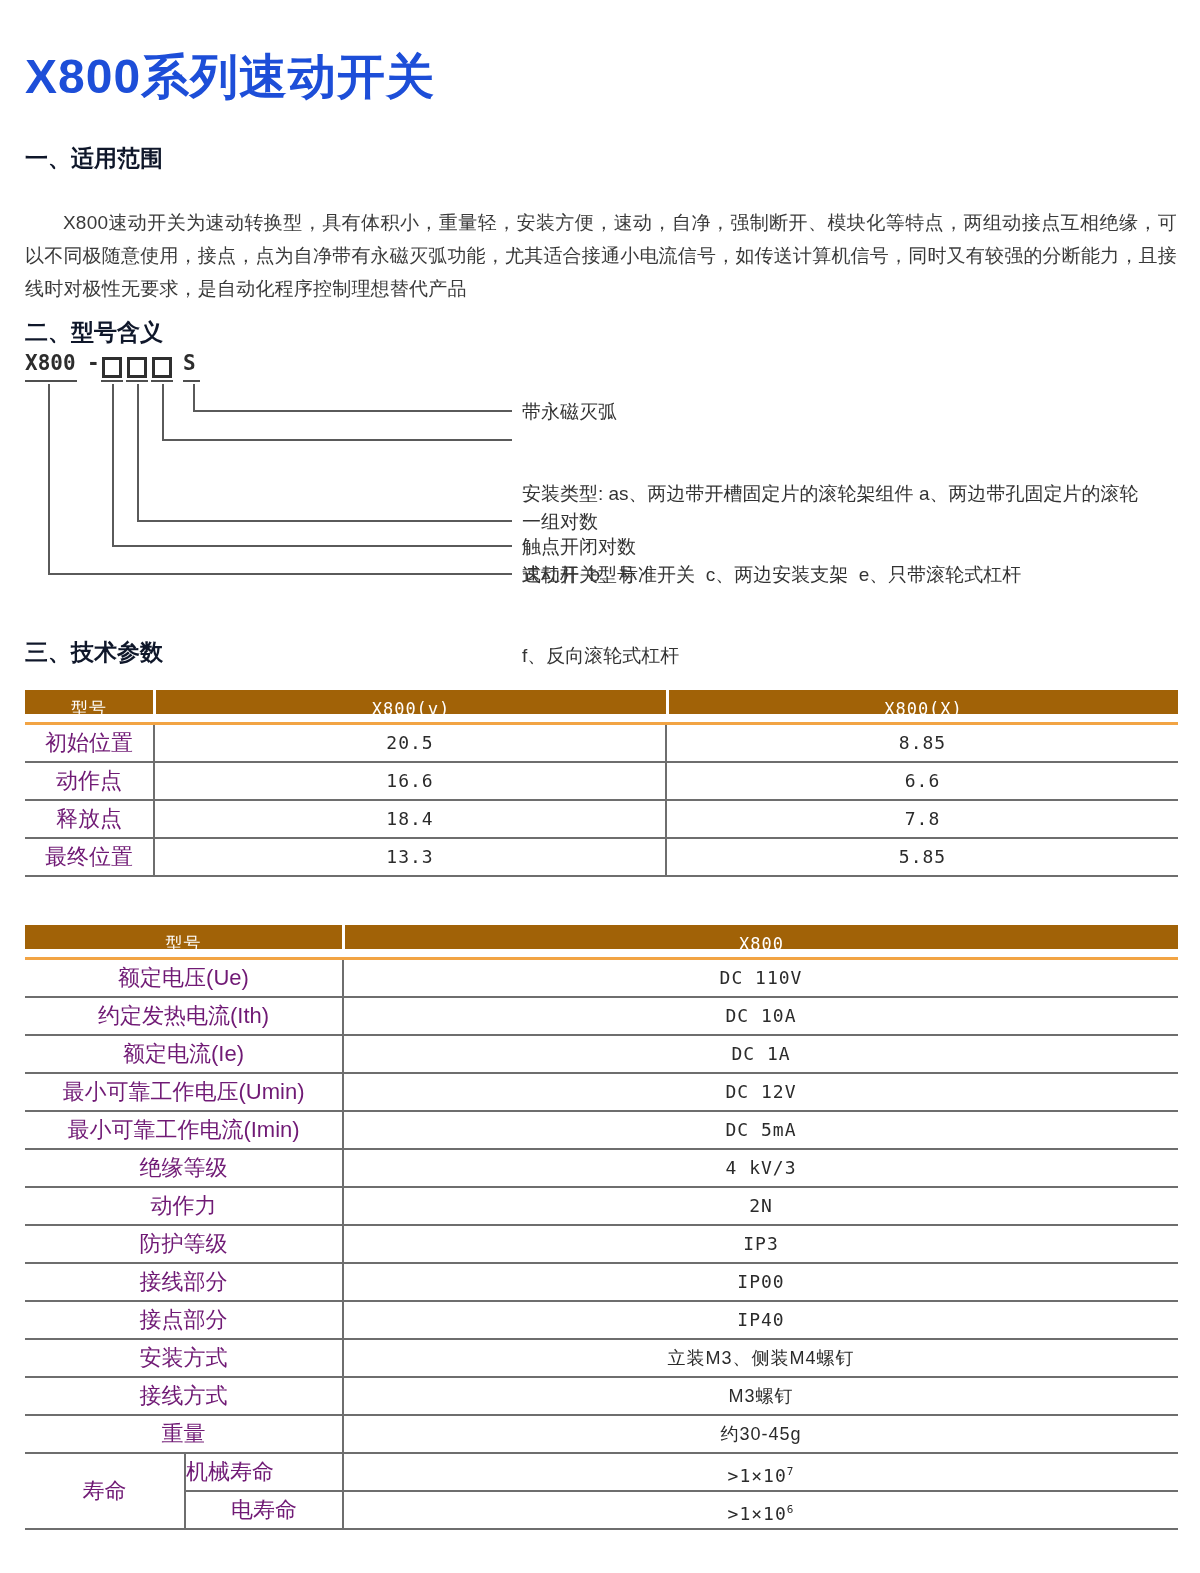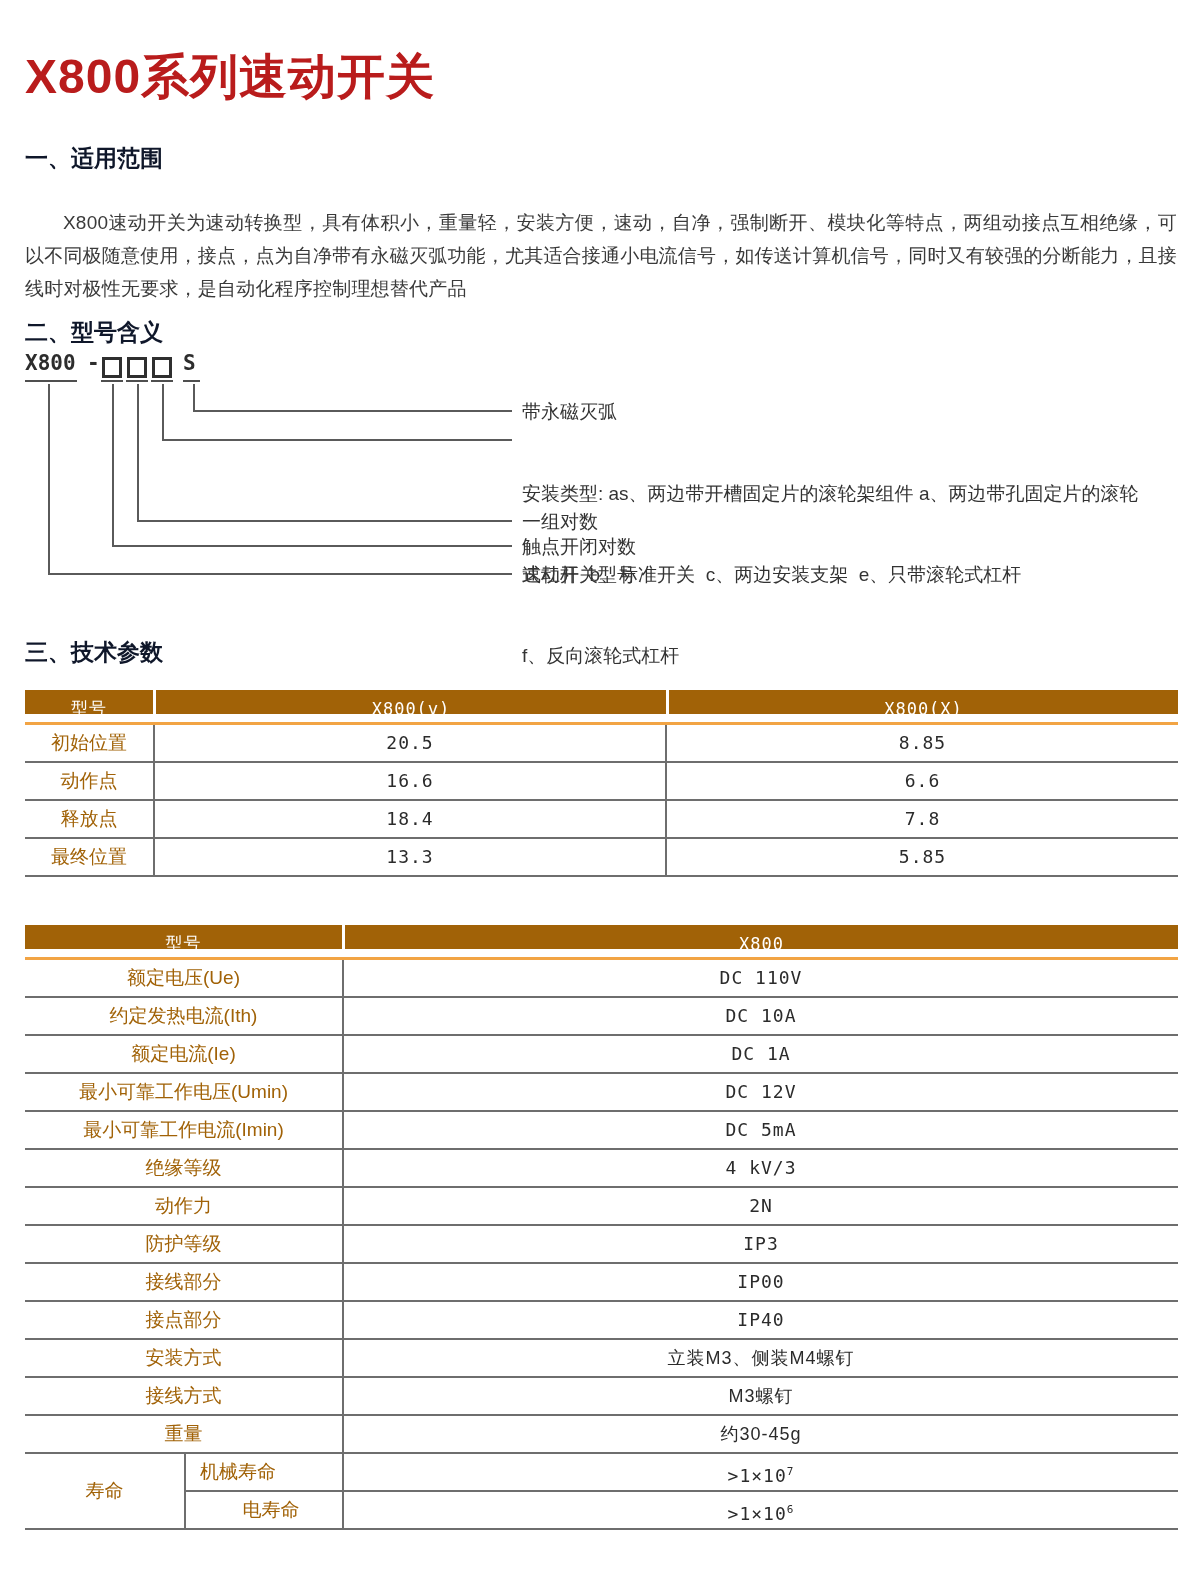--- a/index.html
+++ b/index.html
@@ -1,21 +1,21 @@
 <!DOCTYPE html>
 <html><head>
 <meta charset="utf-8">
 <style>
   html,body{margin:0;padding:0;background:#fff;}
   .page{position:relative;width:1200px;height:1573px;background:#ffffff;overflow:hidden;
         font-family:"Liberation Sans",sans-serif;color:#2e2e2e;}
   .mono{font-family:"DejaVu Sans Mono","Liberation Sans",monospace;}
 
   .page-title{position:absolute;left:25px;top:16px;font-size:48px;font-weight:700;
-              letter-spacing:1px;color:#b91c1c;line-height:58px;text-align:center;}
+              letter-spacing:1px;color:#1d4ed8;line-height:58px;text-align:center;}
 
   .sec-heading{position:absolute;left:25px;font-size:23px;font-weight:700;color:#0f172a;line-height:28px;}
   .h-scope{top:144px;}
   .h-model{top:318px;}
   .h-specs{top:638px;}
 
   .scope-para{position:absolute;left:25px;top:187px;width:1152px;font-size:19px;line-height:33px;
               text-align:justify;text-indent:2em;color:#3a3a3a;letter-spacing:0.2px;}
 
   
@@ -34,29 +34,29 @@
   .t-head{display:flex;column-gap:3px;}
   .t-head .th{height:24px;line-height:38px;background:#a16207;color:#ffffff;text-align:center;
               font-size:17px;letter-spacing:1px;}
   .accent{height:3px;background:#f2a444;margin-top:8px;}
   .t-row{display:grid;}
   .t1 .t-row{grid-template-columns:130px 512px 511px;}
   .t2 .t-row{grid-template-columns:319px 834px;}
   .cell{height:38px;line-height:36px;box-sizing:border-box;border-bottom:2px solid #6e6e6e;
         text-align:center;overflow:hidden;}
   .cell.vline{border-right:2px solid #6e6e6e;}
-  .lbl{font-size:19px;color:#a16207;}
+  .lbl{font-size:22px;color:#701a75;}
   .val{font-size:18px;color:#2b2b2b;letter-spacing:1px;}
   .val sup{font-size:11px;}
 
   .life-group{display:grid;grid-template-columns:161px 158px 834px;grid-template-rows:38px 38px;}
   .life-label{grid-row:1 / span 2;height:76px;line-height:74px;box-sizing:border-box;
               border-bottom:2px solid #6e6e6e;border-right:2px solid #6e6e6e;text-align:center;}
   .life-cell{height:38px;line-height:36px;box-sizing:border-box;text-align:center;}
-  .life-cell.sub{text-align:left;padding-left:14px;border-right:2px solid #6e6e6e;}
+  .life-cell.sub{text-align:left;border-right:2px solid #6e6e6e;}
   .life-cell.mid{border-bottom:2px solid #6e6e6e;}
   .life-cell.last{border-bottom:2px solid #6e6e6e;}
 </style>
 </head>
 <body>
 
 <div class="page">
 
   <h1 class="page-title">X800系列速动开关</h1>
 

